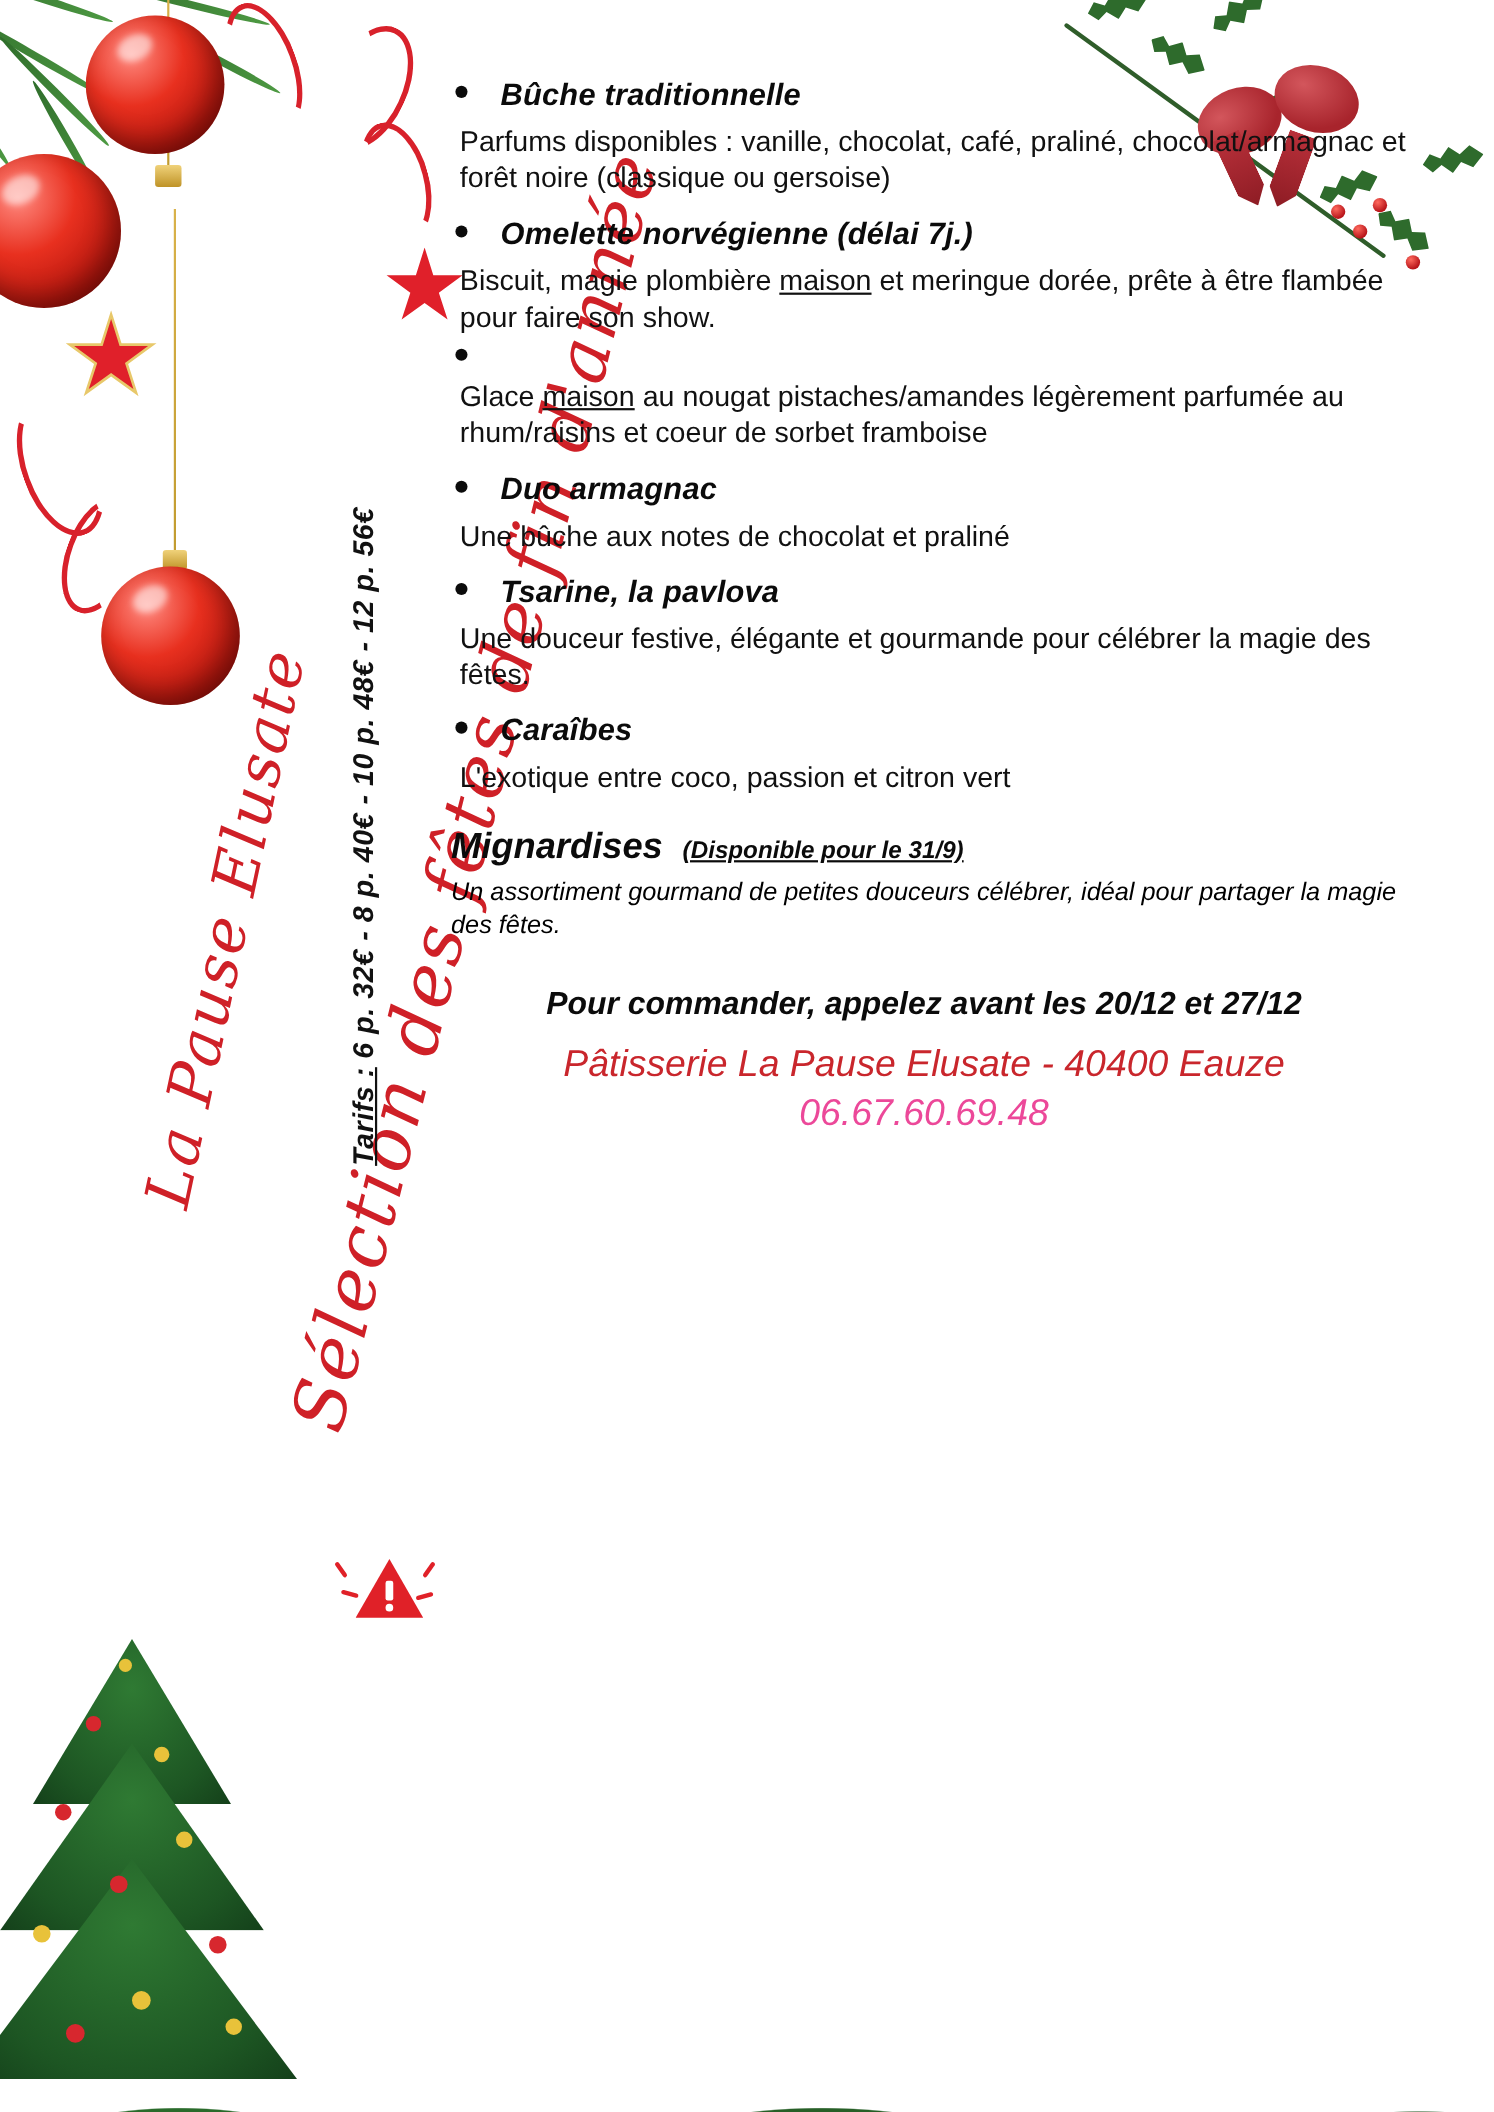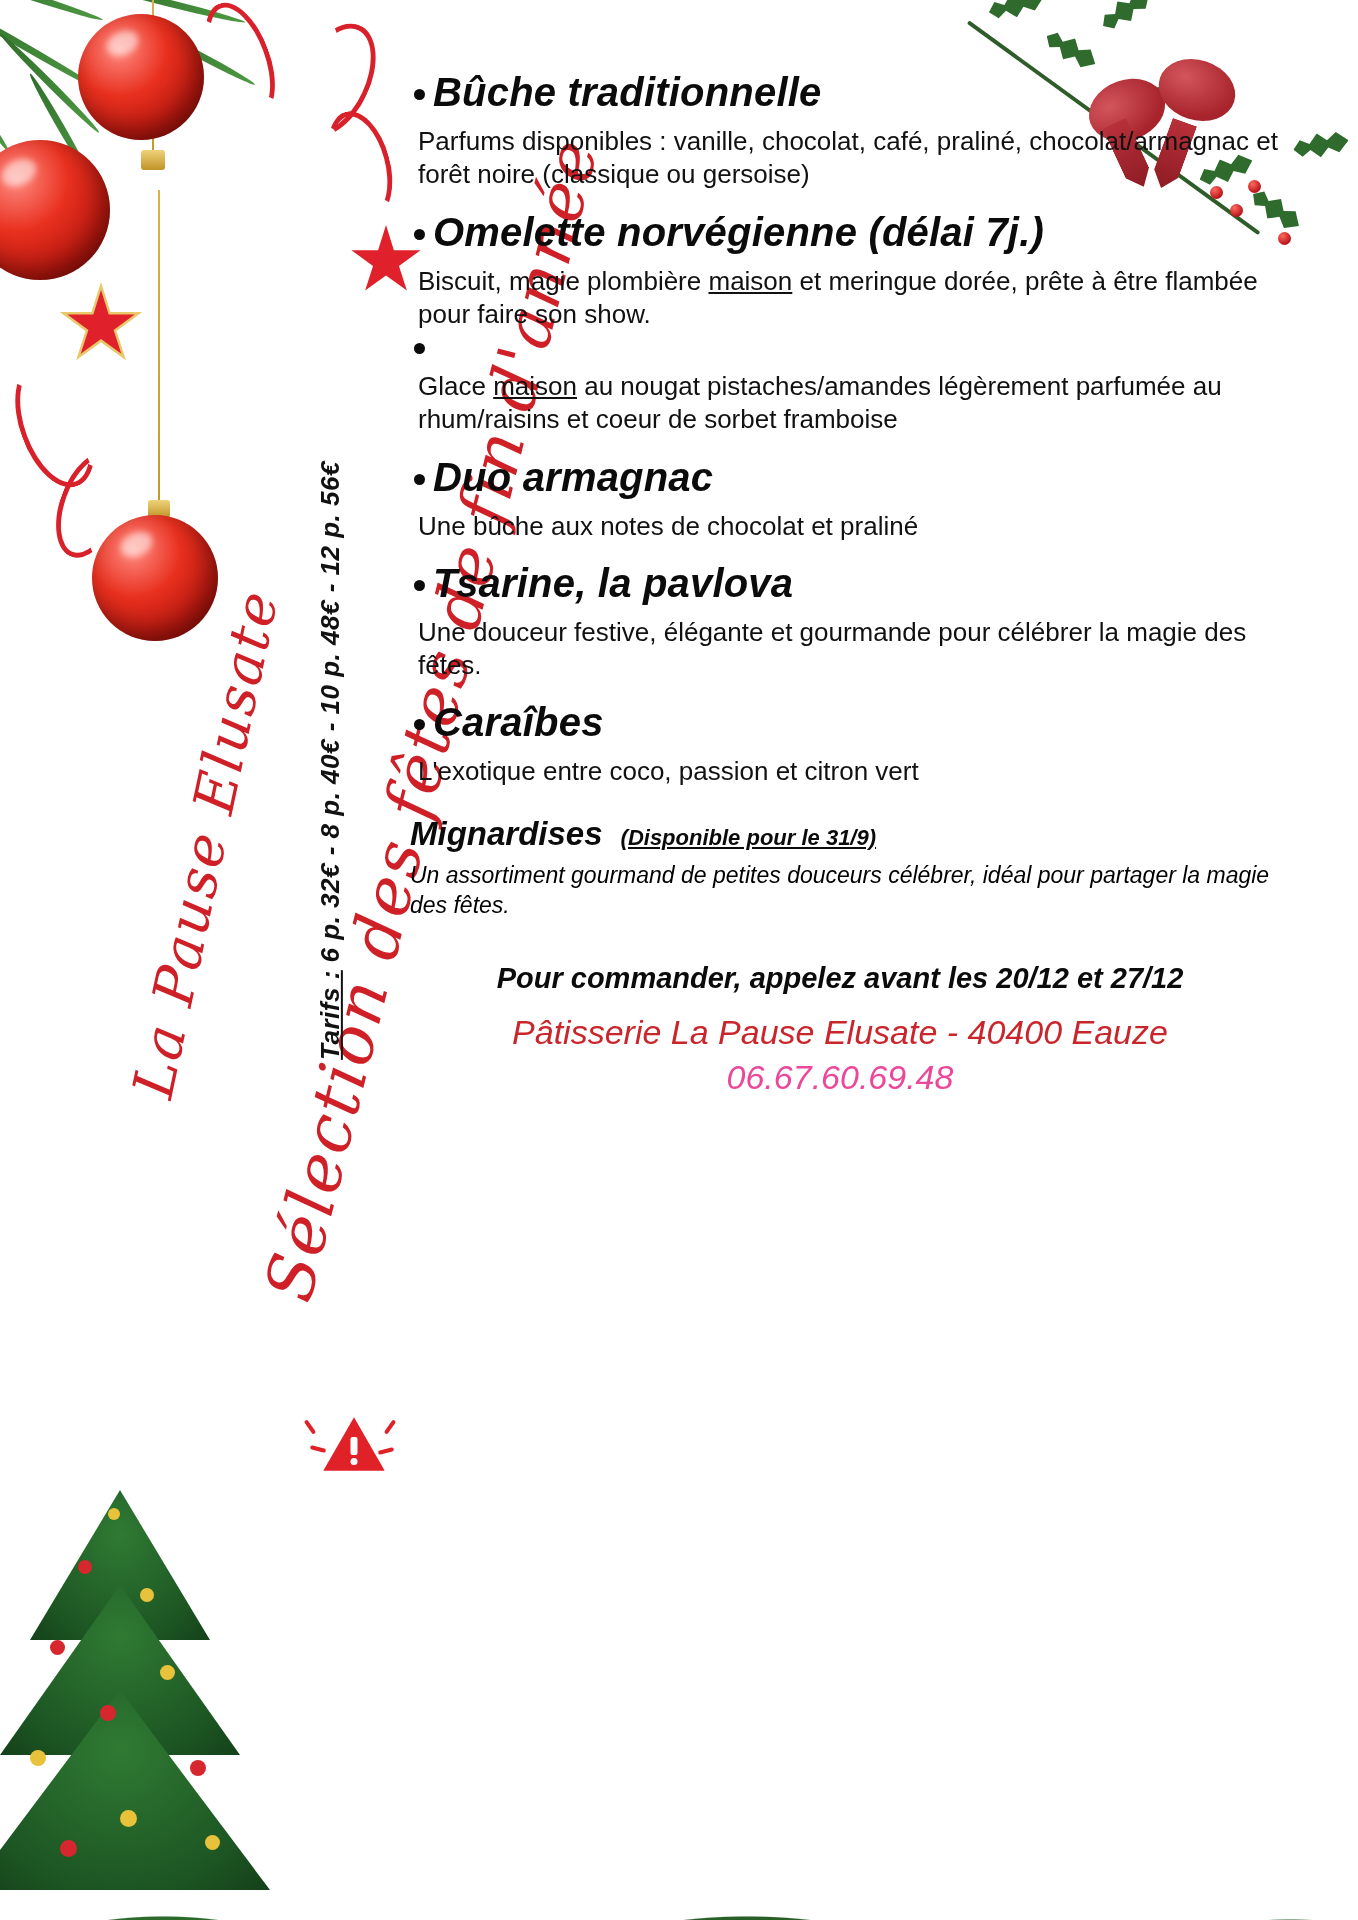--- a/index.html
+++ b/index.html
@@ -176,24 +176,24 @@
   .content {
     position: absolute;
     left: 410px;
     top: 70px;
     width: 900px;
   }
   .item { margin-bottom: 18px; }
   .item-head {
     display: flex;
     align-items: baseline;
-    gap: 8px;
+    gap: 30px;
     font-weight: 800;
     font-style: italic;
-    font-size: 40px;
+    font-size: 28px;
     color: #0b0b0b;
     letter-spacing: .2px;
     text-align: right;
   }
   .bullet {
     width: 11px; height: 11px;
     border-radius: 50%;
     background: #0b0b0b;
     flex: 0 0 auto;
     position: relative;

